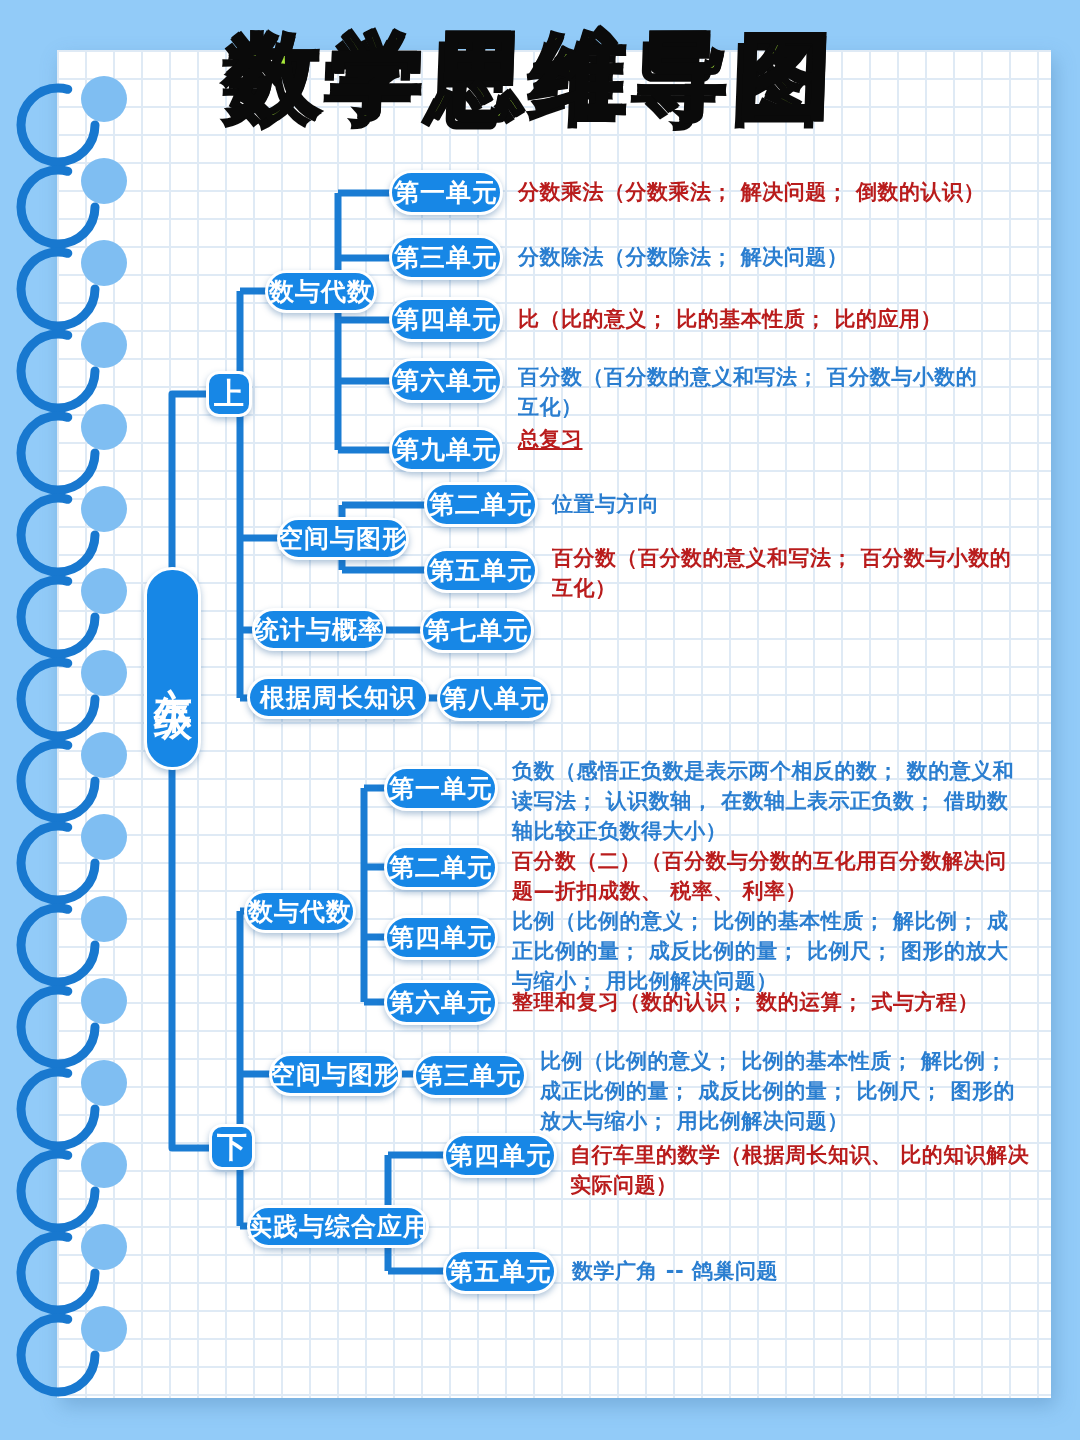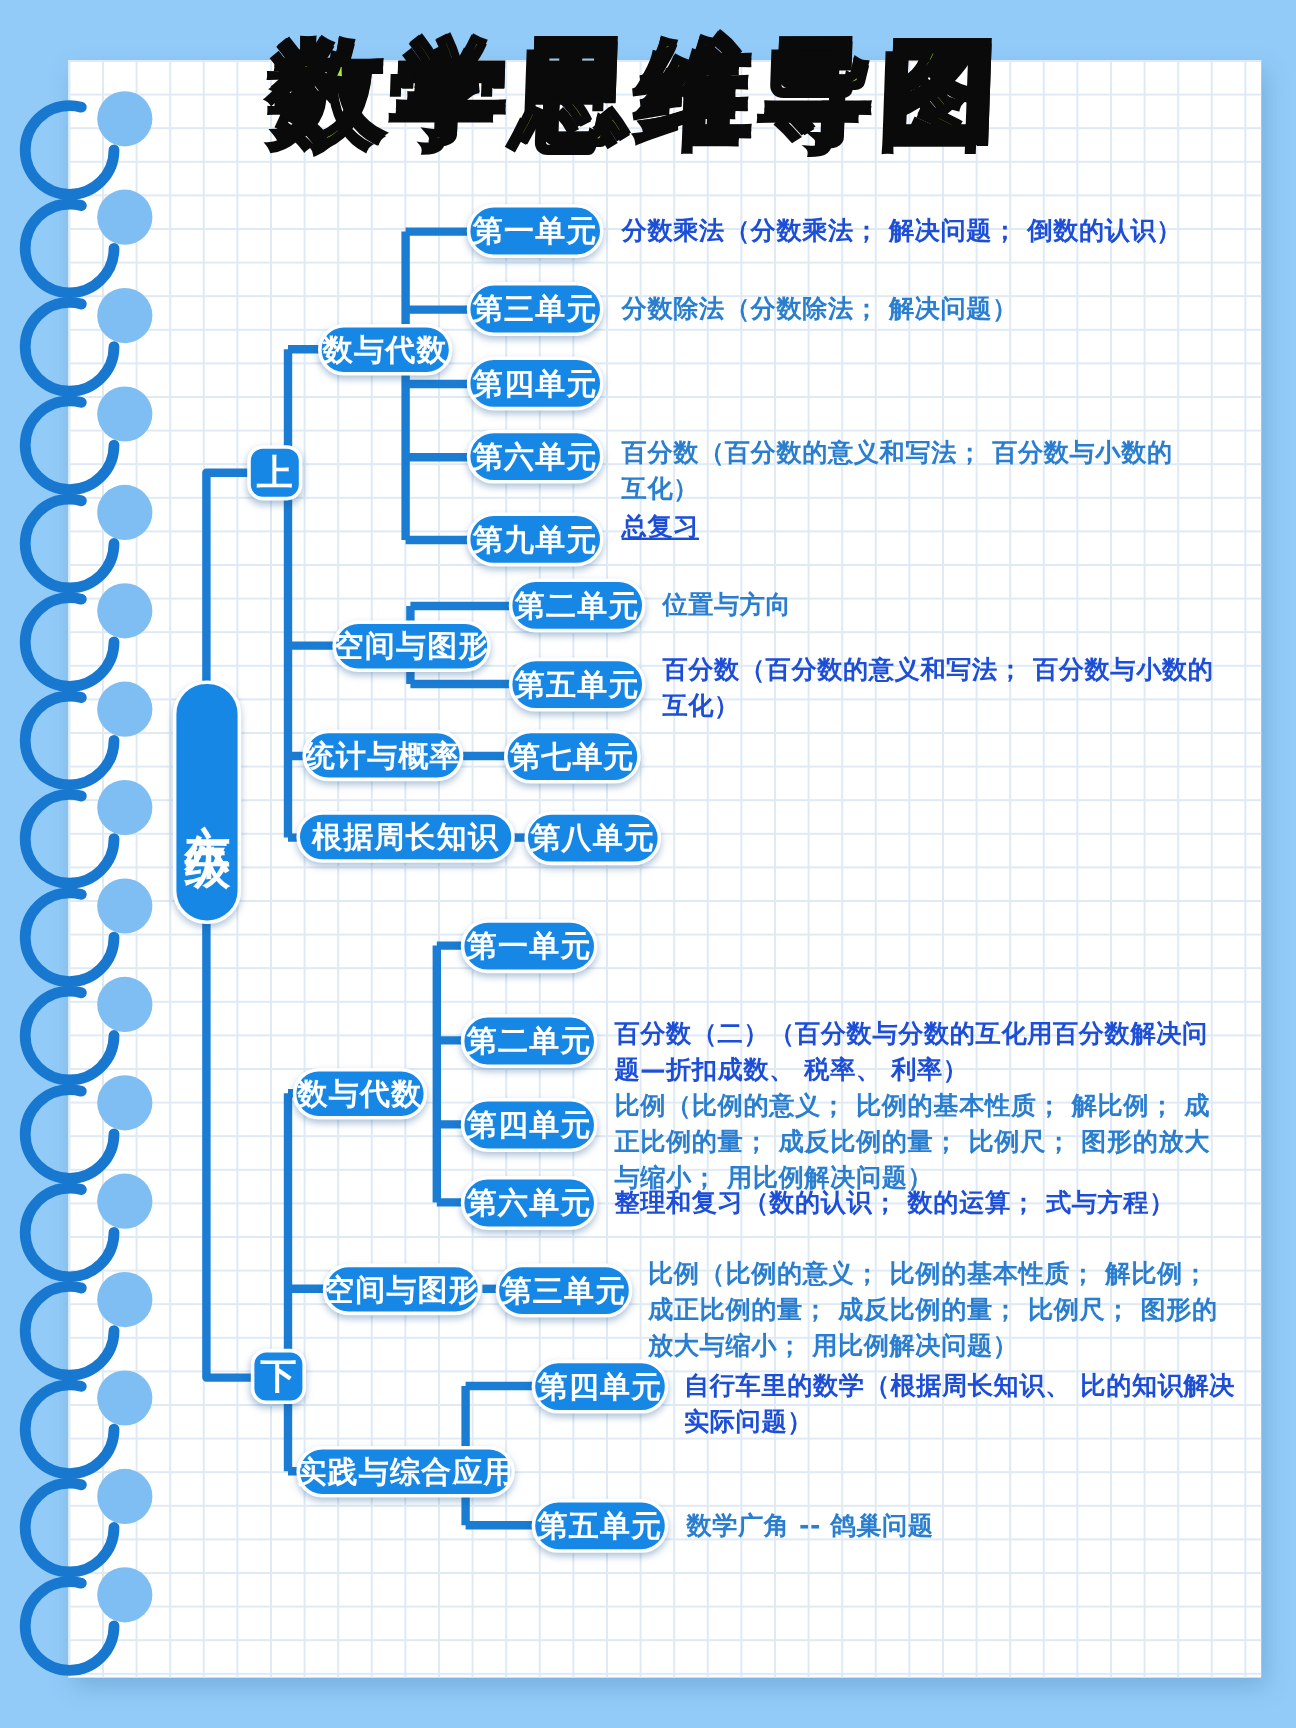--- a/index.html
+++ b/index.html
@@ -39,21 +39,21 @@
   .sem{width:46px;height:46px;border-radius:13px;font-size:30px;letter-spacing:0;}
   .root{
     width:57px;height:203px;border-radius:28px;
     writing-mode:vertical-rl;text-orientation:upright;
     font-size:38px;letter-spacing:8px;
   }
   .desc{
     position:absolute;font-size:21px;font-weight:700;line-height:30px;
     letter-spacing:.5px;z-index:3;
   }
-  .desc.k{color:#1d4ed8;}
+  .desc.k{color:#b91c1c;}
   .desc.b{color:#2a7ed0;}
 </style>
 </head>
 <body>
 
 <div class="stage">
 
   <div class="paper"></div>
 
   <svg class="overlay" width="1080" height="1440" viewBox="0 0 1080 1440">
@@ -113,20 +113,21 @@
 
   <div class="pill branch" style="left:265px;top:270px;width:112px;">数与代数</div>
 
   <div class="pill" style="left:389px;top:170px;">第一单元</div>
   <div class="desc k" style="left:518px;top:177px;width:470px;">分数乘法（分数乘法； 解决问题； 倒数的认识）</div>
 
   <div class="pill" style="left:389px;top:235px;">第三单元</div>
   <div class="desc b" style="left:518px;top:242px;width:470px;">分数除法（分数除法； 解决问题）</div>
 
   <div class="pill" style="left:389px;top:297px;">第四单元</div>
+  <div class="desc k" style="left:518px;top:304px;width:470px;">比（比的意义； 比的基本性质； 比的应用）</div>
 
   <div class="pill" style="left:389px;top:358px;">第六单元</div>
   <div class="desc b" style="left:518px;top:362px;width:480px;">百分数（百分数的意义和写法； 百分数与小数的互化）</div>
 
   <div class="pill" style="left:389px;top:427px;">第九单元</div>
   <div class="desc k" style="left:518px;top:424px;width:470px;text-decoration:underline;">总复习</div>
 
   <div class="pill branch" style="left:277px;top:517px;width:132px;">空间与图形</div>
 
   <div class="pill" style="left:424px;top:482px;">第二单元</div>
@@ -137,20 +138,21 @@
 
   <div class="pill branch" style="left:252px;top:608px;width:134px;">统计与概率</div>
 
   <div class="pill" style="left:420px;top:608px;">第七单元</div>
 
   <div class="pill branch" style="left:247px;top:676px;width:182px;">根据周长知识</div>
 
   <div class="pill" style="left:437px;top:676px;">第八单元</div>
 
   <div class="pill" style="left:384px;top:766px;">第一单元</div>
+  <div class="desc b" style="left:512px;top:756px;width:508px;">负数（感悟正负数是表示两个相反的数； 数的意义和读写法； 认识数轴， 在数轴上表示正负数； 借助数轴比较正负数得大小）</div>
 
   <div class="pill" style="left:384px;top:845px;">第二单元</div>
   <div class="desc k" style="left:512px;top:846px;width:508px;">百分数（二）（百分数与分数的互化用百分数解决问题—折扣成数、 税率、 利率）</div>
 
   <div class="pill branch" style="left:244px;top:890px;width:112px;">数与代数</div>
 
   <div class="pill" style="left:384px;top:915px;">第四单元</div>
   <div class="desc b" style="left:512px;top:906px;width:508px;">比例（比例的意义； 比例的基本性质； 解比例； 成正比例的量； 成反比例的量； 比例尺； 图形的放大与缩小； 用比例解决问题）</div>
 
   <div class="pill" style="left:384px;top:980px;">第六单元</div>

